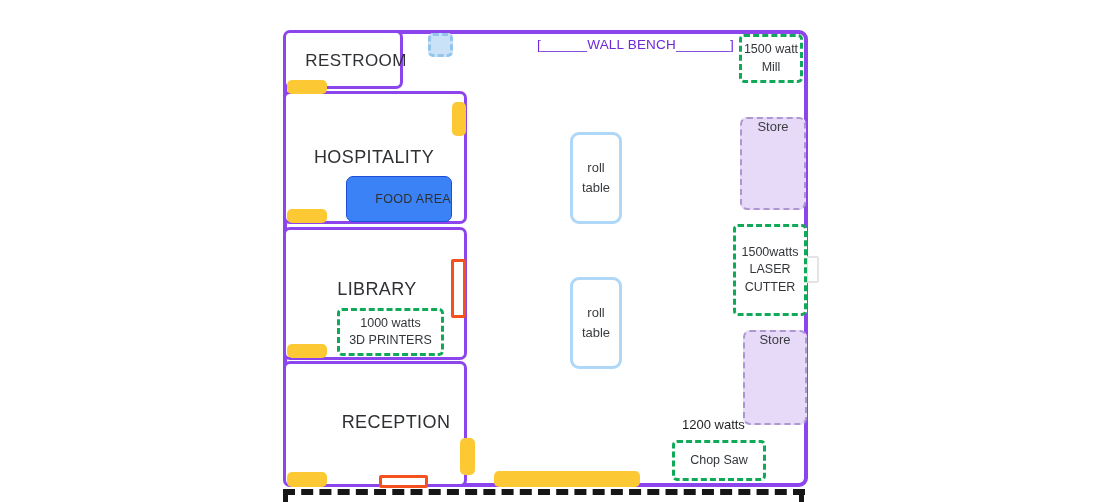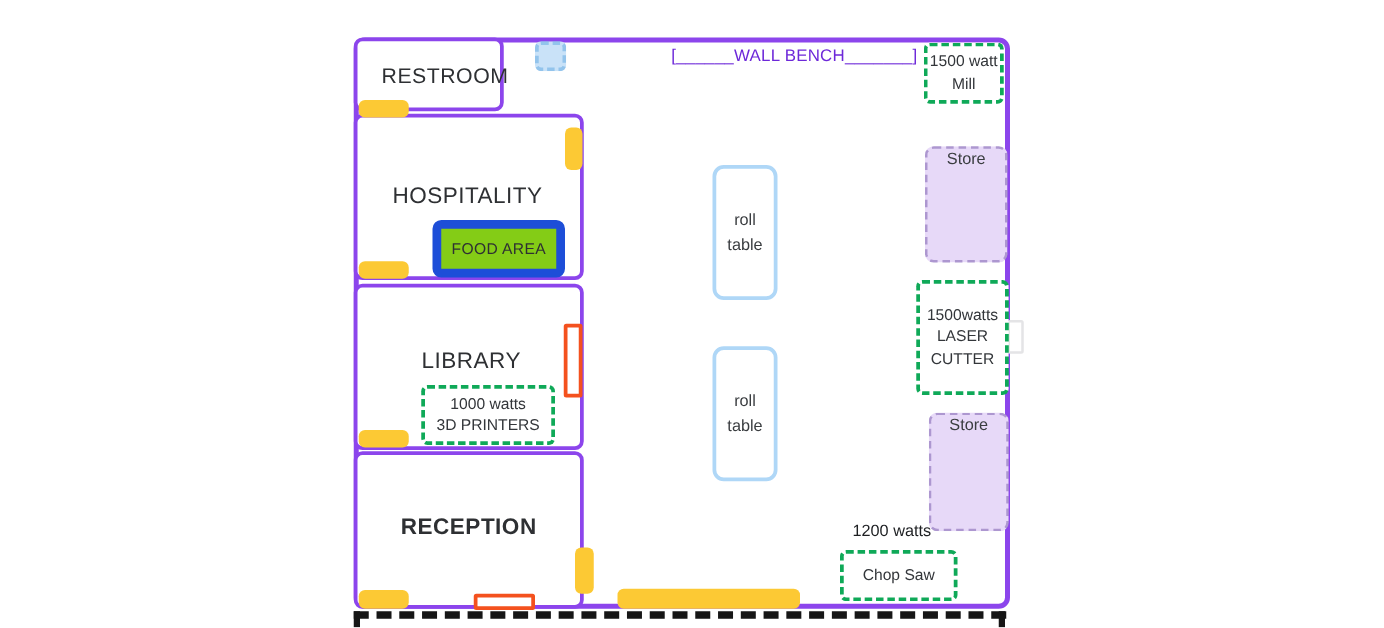--- a/index.html
+++ b/index.html
@@ -22,42 +22,42 @@
   .room-library{left:283px;top:227px;width:184px;height:133px;}
   .room-reception{left:283px;top:361px;width:184px;height:126px;}
 
   .room-label{
     transform:translate(-50%,-50%);white-space:nowrap;
     font-size:18px;letter-spacing:.4px;color:#2e3033;
   }
   .lbl-restroom{left:356px;top:61px;font-size:17px;}
   .lbl-hospitality{left:374px;top:157px;}
   .lbl-library{left:377px;top:289px;}
-  .lbl-reception{left:375px;top:422px;font-weight:bold;}
+  .lbl-reception{left:396px;top:422px;}
 
   
   .food-area{
     left:346px;top:176px;width:106px;height:46px;
-    border:7px solid #1d4ed8;border-radius:7px;background:#84cc16;
-    display:flex;align-items:center;justify-content:center;
+    border:1px solid #1d4ed8;border-radius:7px;background:#3b82f6;
+    display:flex;align-items:center;justify-content:flex-end;
     font-size:12.5px;letter-spacing:.3px;color:#2e3033;
   }
 
   
   .wall-bench{left:537px;top:37px;font-size:13.5px;color:#6d28d9;letter-spacing:.2px;}
 
   
   .blue-square{
     left:428px;top:33px;width:25px;height:24px;
     background:#C9E2F8;border:3px dashed #93C4EC;border-radius:5px;
   }
 
   
   .roll-table{
-    width:52px;height:108px;border:3px solid #AFD7F7;border-radius:9px;background:#fff;
+    width:52px;height:92px;border:3px solid #AFD7F7;border-radius:9px;background:#fff;
     display:flex;flex-direction:column;align-items:center;justify-content:center;
     font-size:13px;line-height:1.55;color:#3a3d40;
   }
   .roll-table-top{left:570px;top:132px;}
   .roll-table-bottom{left:570px;top:277px;}
 
   
   .equip{
     border:3px dashed #0FA958;border-radius:5px;background:#fff;
     display:flex;flex-direction:column;align-items:center;justify-content:center;

